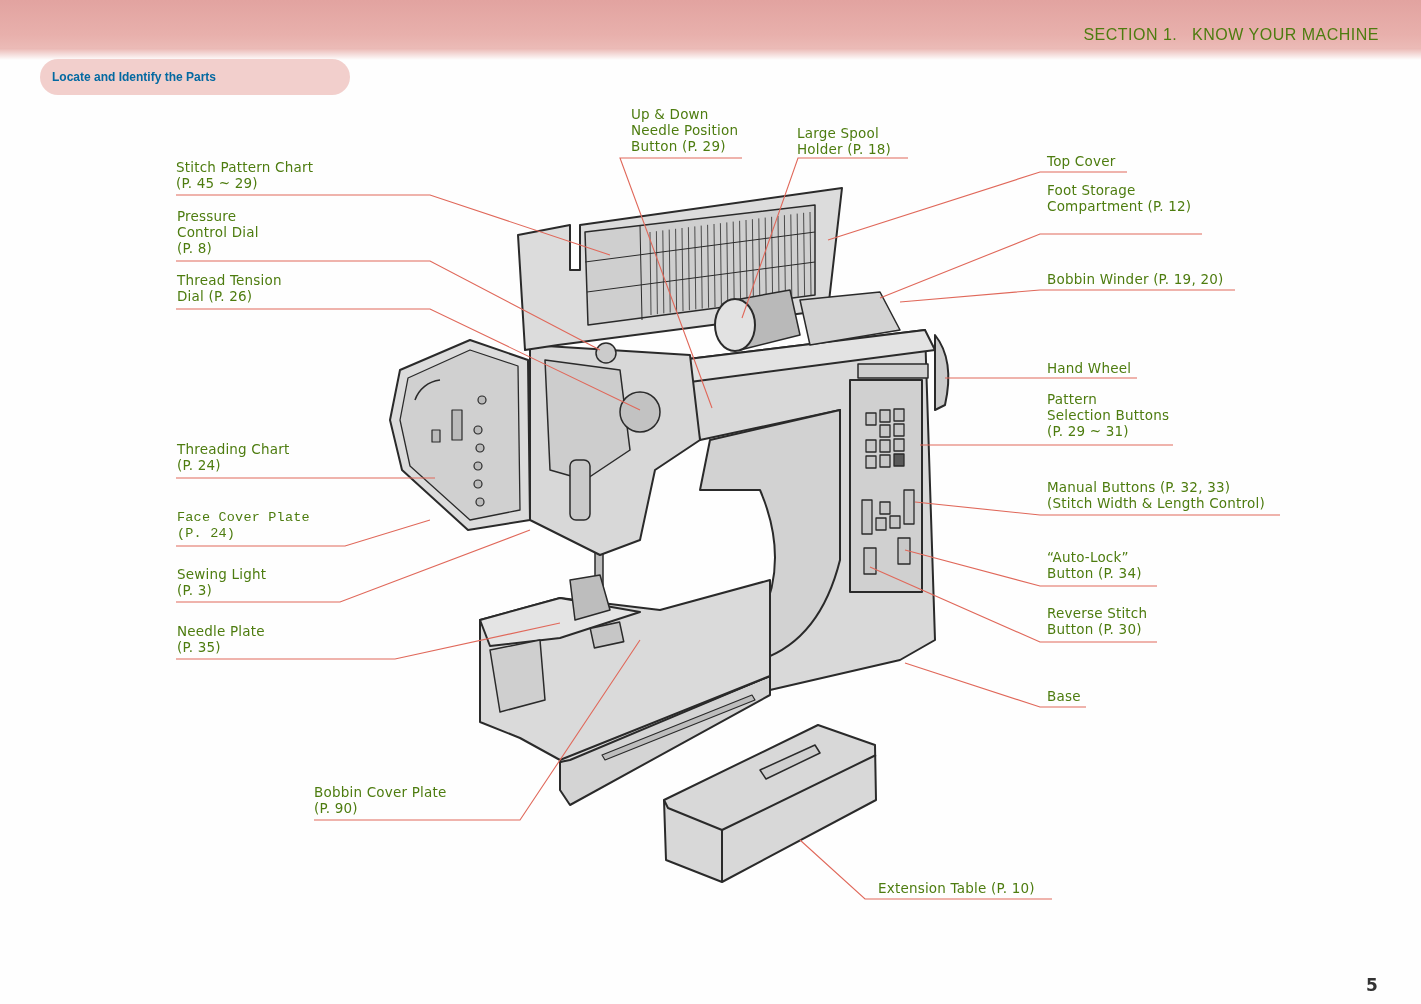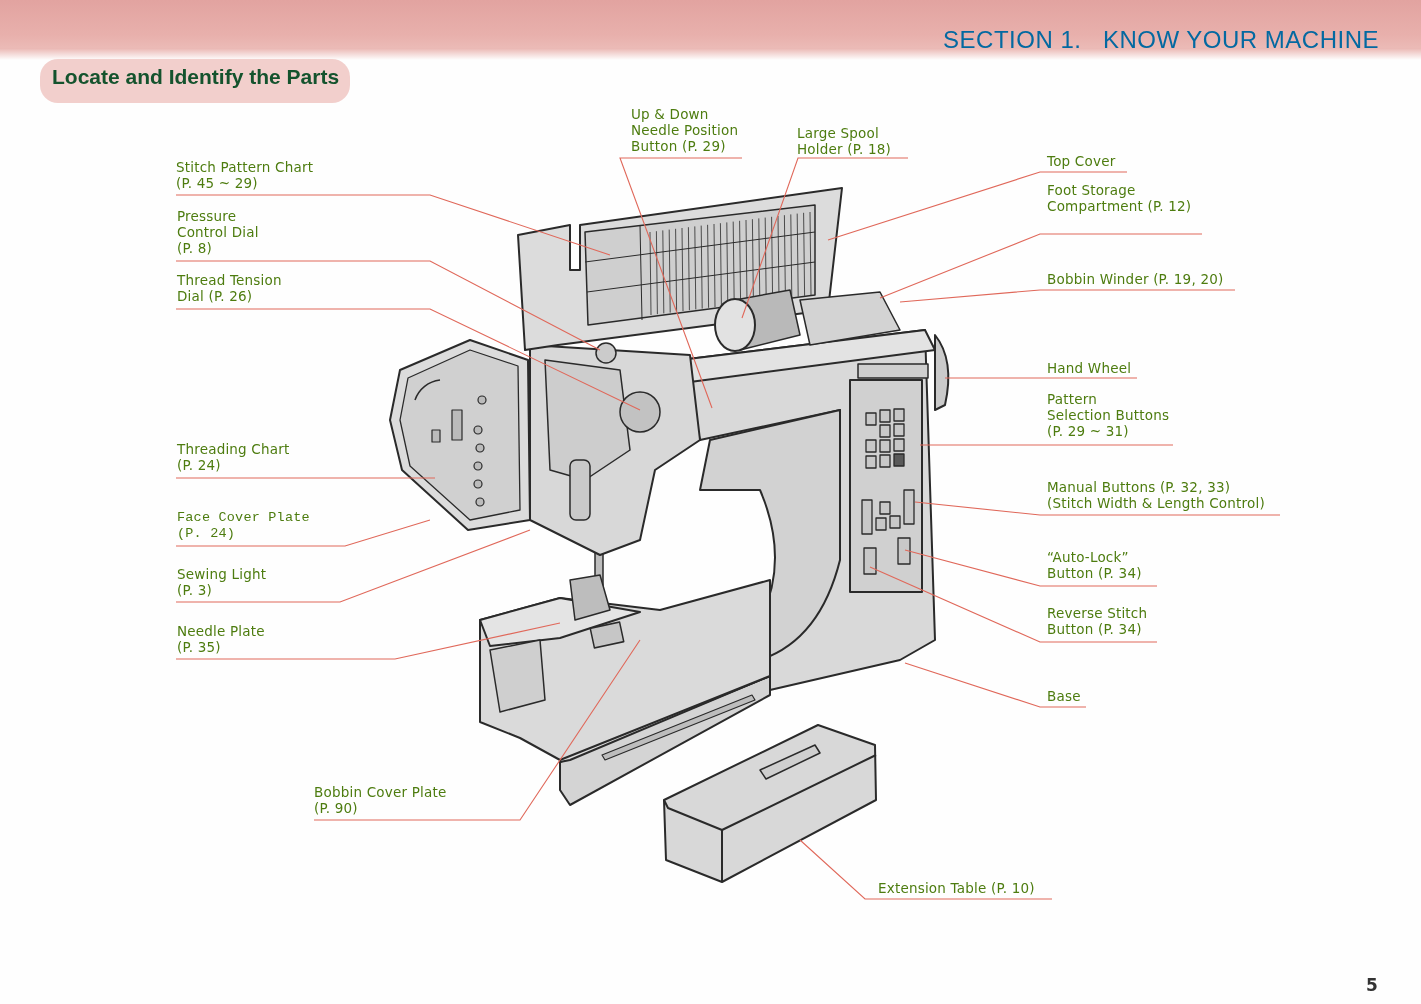--- a/index.html
+++ b/index.html
@@ -3,24 +3,24 @@
 <meta charset="utf-8">
 <style>
   html, body { margin:0; padding:0; }
   body { width:1421px; height:1004px; background:#fefefe; position:relative; overflow:hidden;
          font-family:"DejaVu Sans", sans-serif; color:#3a3a3a; }
   .header-band { position:absolute; left:0; top:0; width:1421px; height:50px;
                  background:linear-gradient(180deg,#e2a3a0 0%,#e8b0ac 70%,#ecbcb8 100%); }
   .header-band::after { content:""; position:absolute; left:0; right:0; bottom:-10px; height:12px;
                  background:linear-gradient(180deg,#eab6b2,#fefefe); }
   .section-title { position:absolute; right:42px; top:26px; font-family:"Liberation Sans", sans-serif;
-                 font-size:24px; letter-spacing:0.5px; color:#0369a1; white-space:pre; }
-  .page-heading { position:absolute; left:40px; top:59px; width:310px; height:44px; border-radius:18px;
+                 font-size:16px; letter-spacing:0.5px; color:#4d7c0f; white-space:pre; }
+  .page-heading { position:absolute; left:40px; top:59px; width:310px; height:36px; border-radius:18px;
                  background:#f2cfcc; font-family:"Liberation Sans", sans-serif; font-weight:bold;
-                 font-size:21px; color:#14532d; line-height:36px; padding-left:12px; box-sizing:border-box; }
+                 font-size:12px; color:#0369a1; line-height:36px; padding-left:12px; box-sizing:border-box; }
   .diagram { position:absolute; left:0; top:0; width:1421px; height:1004px; }
   .label { position:absolute; font-size:13.5px; line-height:16px; color:#4d7c0f; white-space:pre-line; letter-spacing:0.2px; }
   .page-number { position:absolute; left:1366px; top:975px; font-size:17px; font-weight:bold; color:#333; }
 </style>
 </head>
 <body>
 
 <div class="header-band"></div>
 <div class="section-title">SECTION 1.   KNOW YOUR MACHINE</div>
 <div class="page-heading">Locate and Identify the Parts</div>
@@ -207,18 +207,18 @@
 <div class="label" style="left:1047px;top:271px;text-align:right;">Bobbin Winder  (P. 19, 20)</div>
 <div class="label" style="left:1047px;top:360px;">Hand Wheel</div>
 <div class="label" style="left:1047px;top:391px;">Pattern
 Selection Buttons
 (P. 29 ~ 31)</div>
 <div class="label" style="left:1047px;top:479px;">Manual Buttons  (P. 32, 33)
 (Stitch Width &amp; Length Control)</div>
 <div class="label" style="left:1047px;top:549px;">“Auto-Lock”
 Button  (P. 34)</div>
 <div class="label" style="left:1047px;top:605px;">Reverse Stitch
-Button  (P. 34)</div>
+Button  (P. 30)</div>
 <div class="label" style="left:1047px;top:688px;">Base</div>
 
 <div class="label" style="left:878px;top:880px;">Extension Table  (P. 10)</div>
 
 <div class="page-number">5</div>
 
 </body></html>

